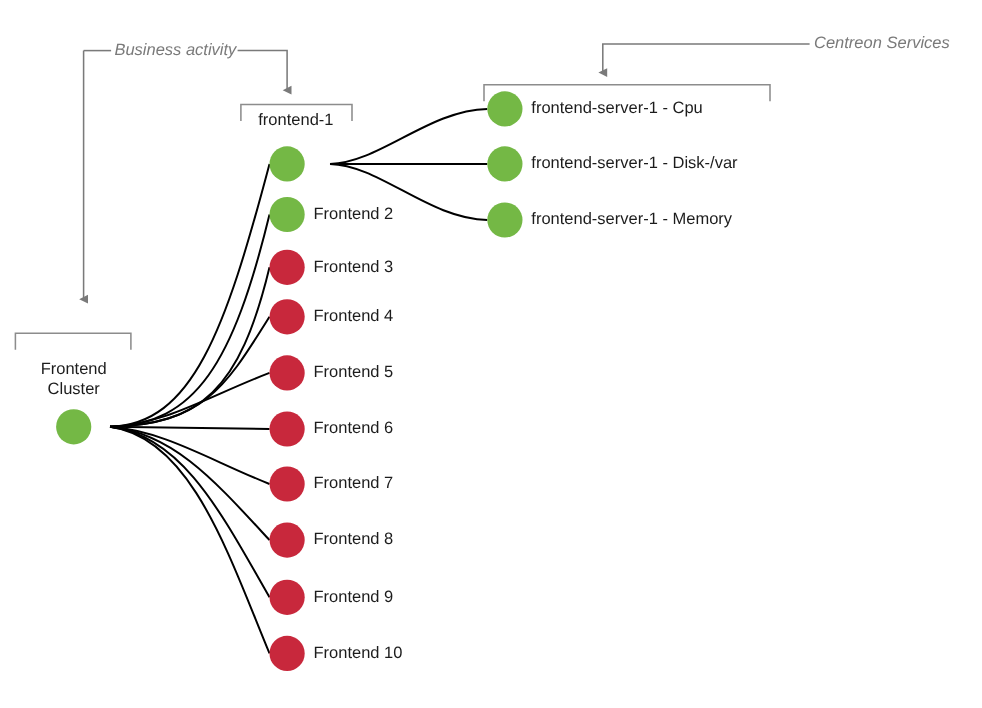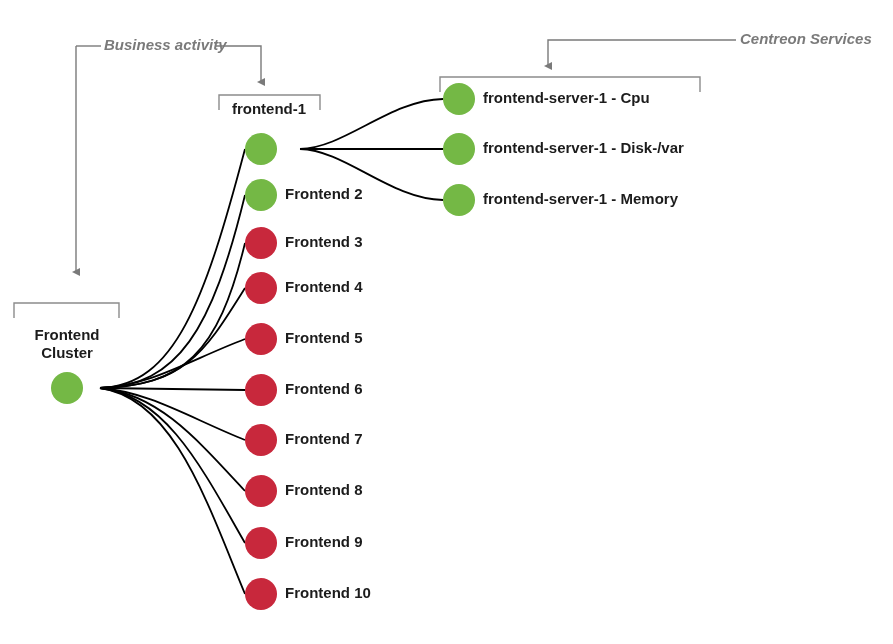--- a/index.html
+++ b/index.html
@@ -11,21 +11,20 @@
     width: 893px;
     height: 644px;
     font-family: "Liberation Sans", sans-serif;
     overflow: hidden;
   }
   #diagram-root {
     position: relative;
     width: 893px;
     height: 644px;
     background: #ffffff;
-    font-weight: bold;
   }
   #diagram-svg {
     position: absolute;
     top: 0;
     left: 0;
     width: 893px;
     height: 644px;
   }
   .node-label {
     font-family: "Liberation Sans", sans-serif;

